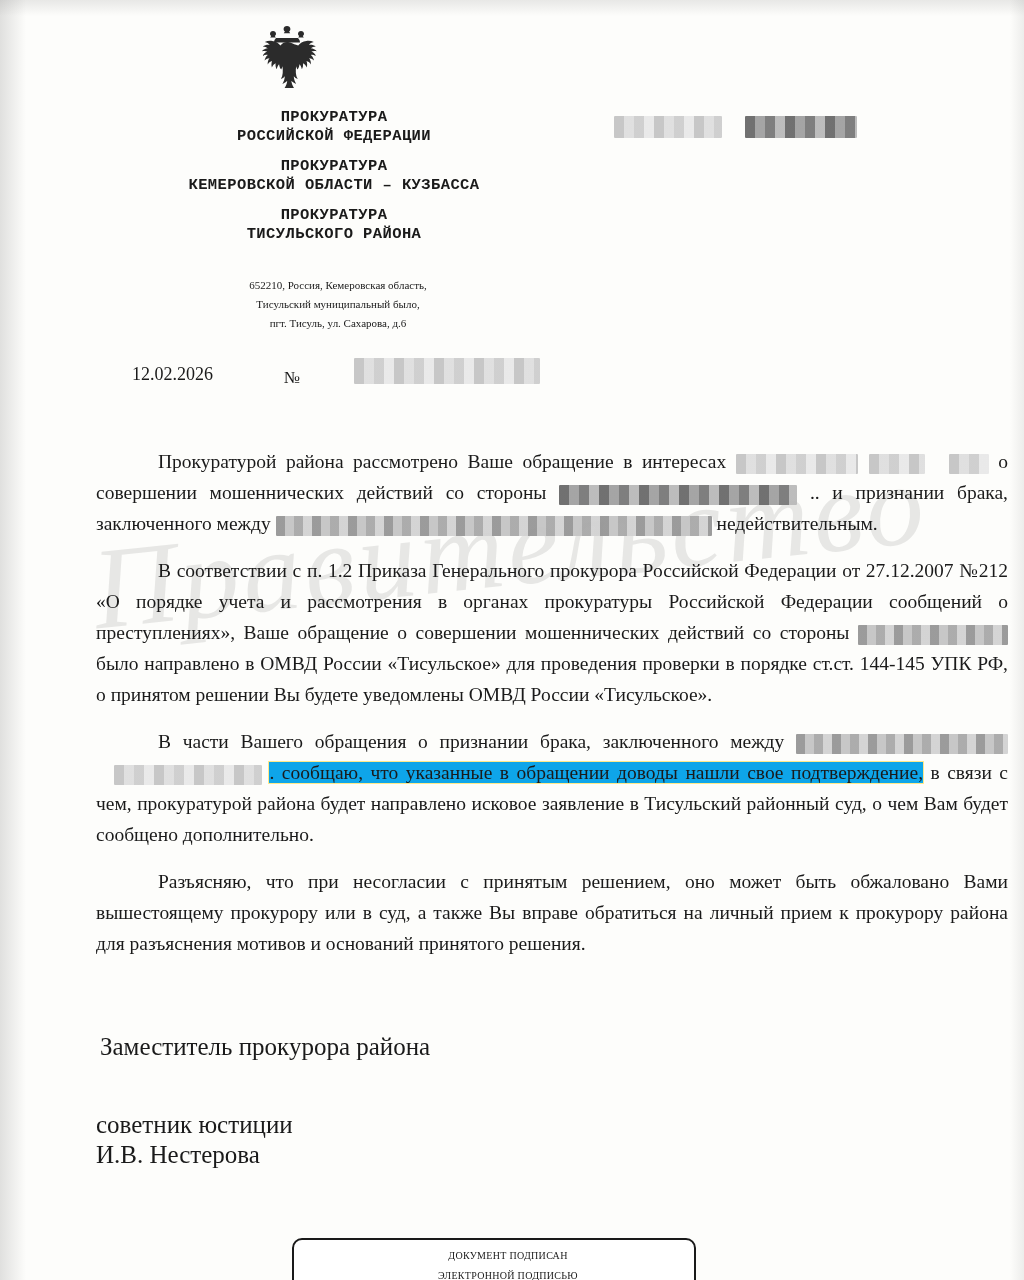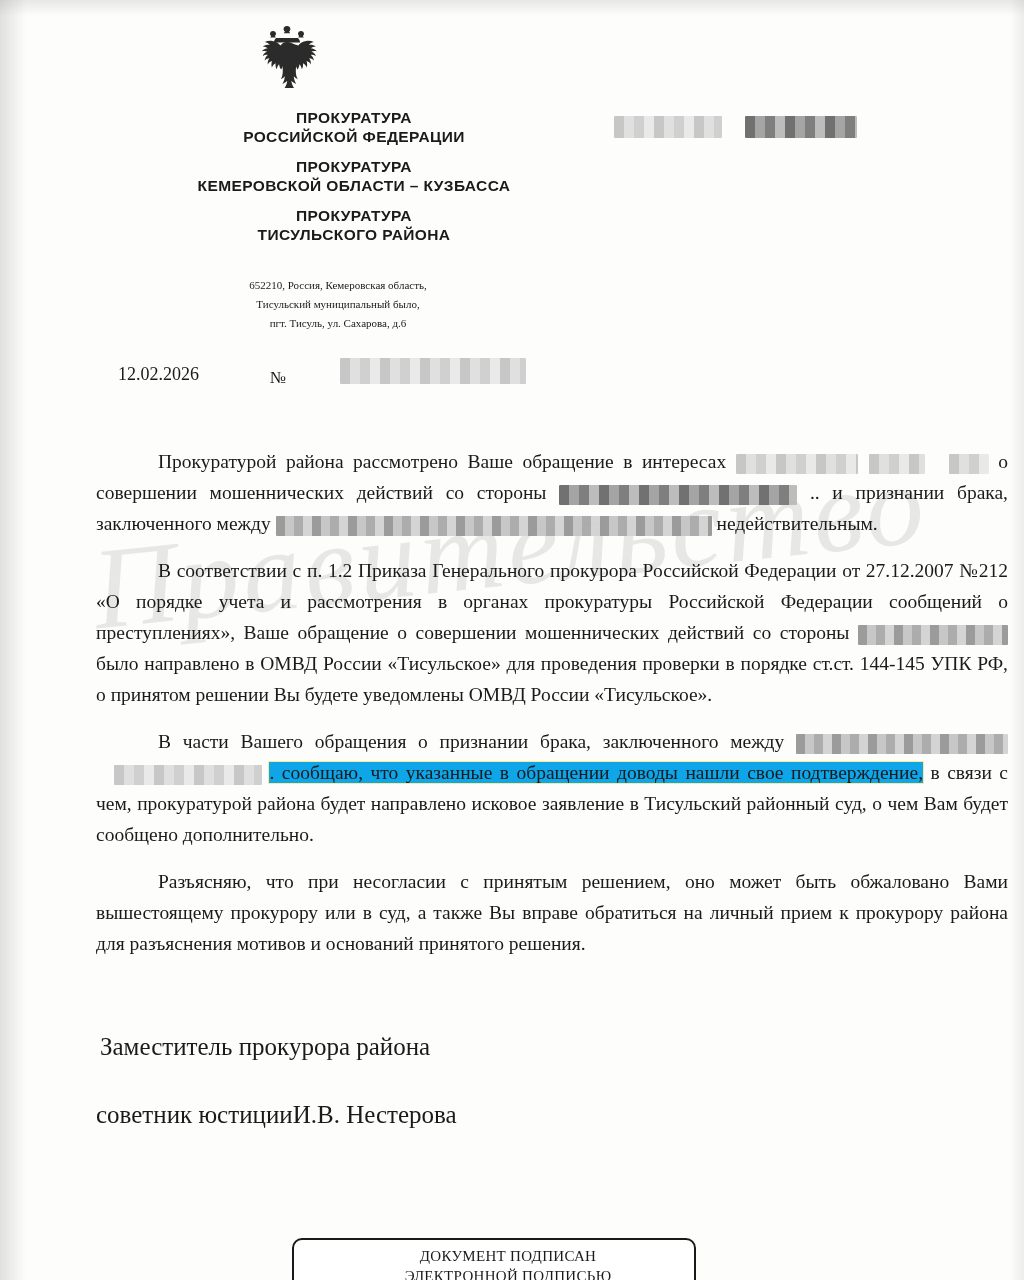--- a/index.html
+++ b/index.html
@@ -61,25 +61,25 @@
   
   .emblem {
     position: absolute;
     left: 250px;
     top: 22px;
     width: 74px;
     height: 74px;
   }
   .org-block {
     position: absolute;
-    left: 144px;
+    left: 124px;
     top: 108px;
     width: 420px;
     text-align: center;
-    font-family: Liberation Sans, sans-serif;
+    font-family: Liberation Mono, monospace;
     font-weight: bold;
     font-size: 15.5px;
     line-height: 19px;
     letter-spacing: 0.4px;
   }
   .org-block .grp { margin-bottom: 11px; }
   .org-block .ln { display: block; }
 
   .addr-block {
     position: absolute;
@@ -87,21 +87,21 @@
     top: 276px;
     width: 420px;
     text-align: center;
     font-size: 11px;
     line-height: 19px;
     font-family: Liberation Serif, serif;
   }
 
   .date-row {
     position: absolute;
-    left: 118px;
+    left: 132px;
     top: 364px;
     width: 540px;
     height: 28px;
     font-size: 18px;
     font-family: Liberation Serif, serif;
   }
   .date-row .date { position: absolute; left: 0; top: 0; }
   .date-row .num { position: absolute; left: 152px; top: 4px; font-size: 17px; }
 
   
@@ -173,41 +173,42 @@
   .sig-block {
     position: absolute;
     left: 96px;
     top: 1032px;
     width: 912px;
     font-size: 25px;
     line-height: 30px;
   }
   .sig-role { margin-left: 4px; }
   .sig-row {
-    margin-top: 38px;
+    margin-top: 48px;
     display: flex;
     align-items: baseline;
+    flex-direction: column;
   }
 
   
   .estamp {
     position: absolute;
     left: 292px;
     top: 1238px;
     width: 404px;
     height: 60px;
     border: 2px solid #1a1a1a;
     border-radius: 10px;
     box-sizing: border-box;
     text-align: center;
     padding-top: 6px;
     background: #ffffff;
   }
   .estamp div {
-    font-size: 15px;
+    font-size: 10px;
     line-height: 20px;
     letter-spacing: 0.3px;
     padding-left: 28px;
   }
 </style>
 </head>
 <body>
 
 <div class="page">
 

